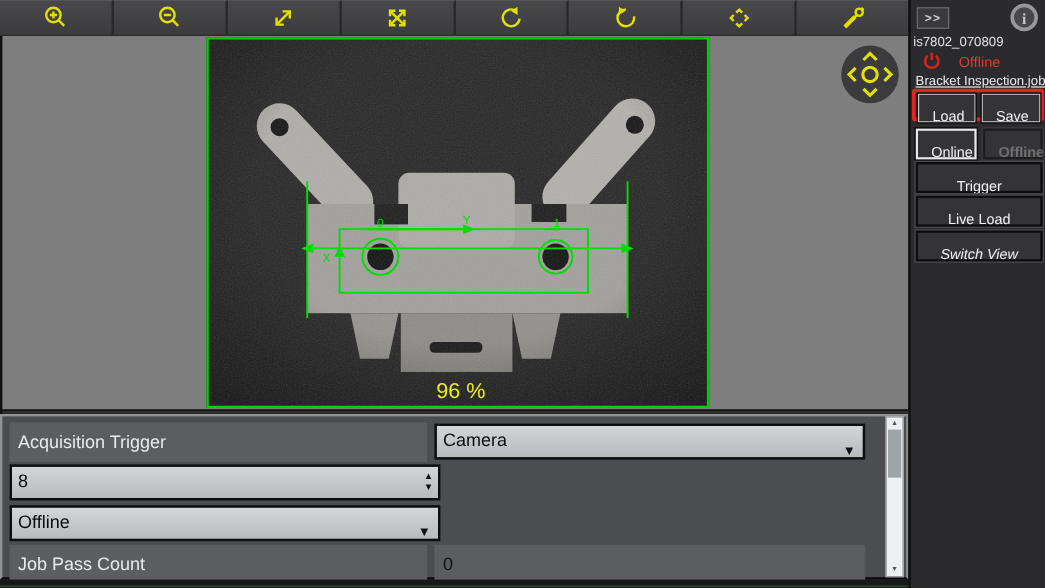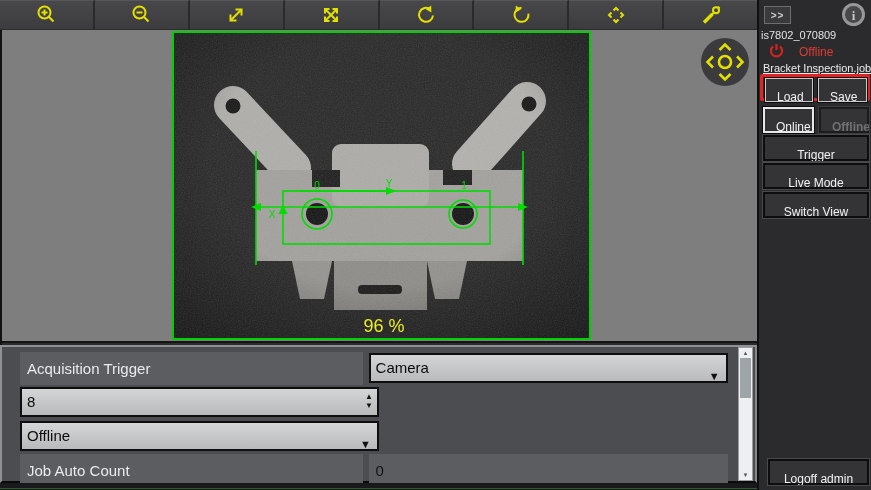--- a/index.html
+++ b/index.html
@@ -11,21 +11,21 @@
   .tb-btn{flex:1;height:29px;background:linear-gradient(#48484a,#3c3c3e);border:none;border-right:2px solid #2a2a2c;border-top:1px solid #565658;display:flex;align-items:center;justify-content:center;padding:0;cursor:pointer;}
   .tb-btn svg{display:block;}
 
   
   #viewport{position:absolute;left:0;top:30px;width:757px;height:313px;background:#7e7e7e;border-bottom:2px solid #141414;}
   #left-window-edge{position:absolute;left:0;top:30px;width:2px;height:453px;background:#121212;}
   #camera-image{position:absolute;left:172px;top:1px;width:419px;height:309px;border:2px solid #00cf00;background:#262626;}
   #pan-control{position:absolute;left:700px;top:7px;width:50px;height:50px;}
 
   
-  #settings-panel{position:absolute;left:0;top:345px;width:757px;height:138px;background:#4b4d50;border-top:2px solid #8f9193;border-left:2px solid #8f9193;border-right:2px solid #86888a;border-bottom:2px solid #0a0a0a;padding-top:5px;padding-left:12px;}
+  #settings-panel{position:absolute;left:0;top:345px;width:757px;height:138px;background:#4b4d50;border-top:2px solid #8f9193;border-left:2px solid #8f9193;border-right:2px solid #86888a;border-bottom:2px solid #0a0a0a;padding-top:5px;}
   .set-row{display:flex;height:33px;margin-bottom:1px;}
   .set-label{width:364px;margin-left:6px;background:#5b5d60;color:#e9eaec;font-size:15px;line-height:33px;padding-left:7px;white-space:nowrap;overflow:hidden;}
   .set-ctrl{width:411px;margin-left:6px;position:relative;}
   .ctrl-box{position:absolute;left:0;top:1px;width:359px;height:30px;background:linear-gradient(#d4d5d7,#b9babc);border:2px solid #0e0e0e;color:#0b0b0b;font-size:15px;line-height:26px;padding-left:5px;cursor:pointer;}
   .dd-arrow{position:absolute;right:6px;top:8px;font-size:11px;color:#111;}
   .spin-arrows{position:absolute;right:4px;top:3px;display:flex;flex-direction:column;align-items:center;}
   .spin-arrows span{font-size:8px;line-height:9px;color:#111;cursor:pointer;}
   .readonly-cell{position:absolute;left:0;top:0;width:359px;height:33px;background:#5b5d60;color:#111214;font-size:15px;line-height:33px;padding-left:7px;}
   #panel-scrollbar{position:absolute;left:738px;top:347px;width:15px;height:134px;background:#edeff1;border:1px solid #9b9da0;}
   #panel-scroll-thumb{position:absolute;left:1px;top:10px;width:11px;height:40px;background:#9fa4a9;cursor:pointer;}
@@ -44,21 +44,21 @@
   #conn-status{position:absolute;left:40px;top:45px;color:#e03b32;font-size:12px;}
   #job-name{position:absolute;left:4px;top:62px;color:#ececee;font-size:11px;white-space:nowrap;text-decoration:underline;}
   #loadsave-highlight{position:absolute;left:1px;top:74px;width:110px;height:27px;border:3px solid #e32222;border-radius:2px;}
   .sb-btn{position:absolute;background:#343436;color:#f2f2f4;font-size:12px;text-align:center;cursor:pointer;padding:11px;}
   #load-btn{left:6px;top:78px;width:48px;height:19px;border:1px solid #c9c9cb;outline:1px solid #0c0c0c;}
   #save-btn{left:59px;top:78px;width:49px;height:19px;border:1px solid #c9c9cb;outline:1px solid #0c0c0c;}
   #online-btn{left:4px;top:107px;width:51px;height:23px;border:2px solid #e8e8ea;outline:1px solid #0c0c0c;font-weight:normal;}
   #offline-btn{left:60px;top:107px;width:50px;height:23px;border:2px solid #1c1c1e;outline:1px solid #3c3c3e;color:#707072;font-weight:bold;}
   #trigger-btn{left:4px;top:135px;width:106px;height:22px;border:2px solid #0d0d0f;outline:1px solid #4a4a4c;}
   #livemode-btn{left:4px;top:163px;width:106px;height:22px;border:2px solid #0d0d0f;outline:1px solid #4a4a4c;}
-  #switchview-btn{left:4px;top:192px;width:106px;height:22px;border:2px solid #0d0d0f;outline:1px solid #4a4a4c;}
+  #switchview-btn{left:4px;top:192px;width:106px;height:22px;border:2px solid #0d0d0f;outline:1px solid #4a4a4c;font-style:italic;}
   #logoff-btn{left:9px;top:459px;width:101px;height:23px;border:2px solid #0d0d0f;outline:1px solid #4a4a4c;}
 </style>
 </head>
 <body>
 
 <div id="app">
 
   <div id="toolbar">
     <button class="tb-btn">
       <svg width="24" height="24" viewBox="0 0 24 24">
@@ -243,21 +243,21 @@
     <div class="set-row">
       <div class="set-ctrl">
         <div class="ctrl-box">
           <span>Offline</span>
           <span class="dd-arrow">▼</span>
         </div>
       </div>
     </div>
 
     <div class="set-row">
-      <div class="set-label">Job Auto Count</div>
+      <div class="set-label">Job Pass Count</div>
       <div class="set-ctrl">
         <div class="readonly-cell">0</div>
       </div>
     </div>
   </div>
 
   <div id="panel-scrollbar">
     <span class="scroll-arrow" style="top:2px;">▲</span>
     <div id="panel-scroll-thumb"></div>
     <span class="scroll-arrow" style="bottom:2px;">▼</span>
@@ -286,19 +286,18 @@
     <div id="job-name">Bracket Inspection.job</div>
 
     <div id="loadsave-highlight"></div>
     <button class="sb-btn" id="load-btn">Load</button>
     <button class="sb-btn" id="save-btn">Save</button>
 
     <button class="sb-btn" id="online-btn">Online</button>
     <button class="sb-btn" id="offline-btn">Offline</button>
 
     <button class="sb-btn" id="trigger-btn">Trigger</button>
-    <button class="sb-btn" id="livemode-btn">Live Mode</button>
+    <button class="sb-btn" id="livemode-btn">Live Load</button>
     <button class="sb-btn" id="switchview-btn">Switch View</button>
 
-    <button class="sb-btn" id="logoff-btn">Logoff admin</button>
   </div>
 
 </div>
 
 </body></html>

